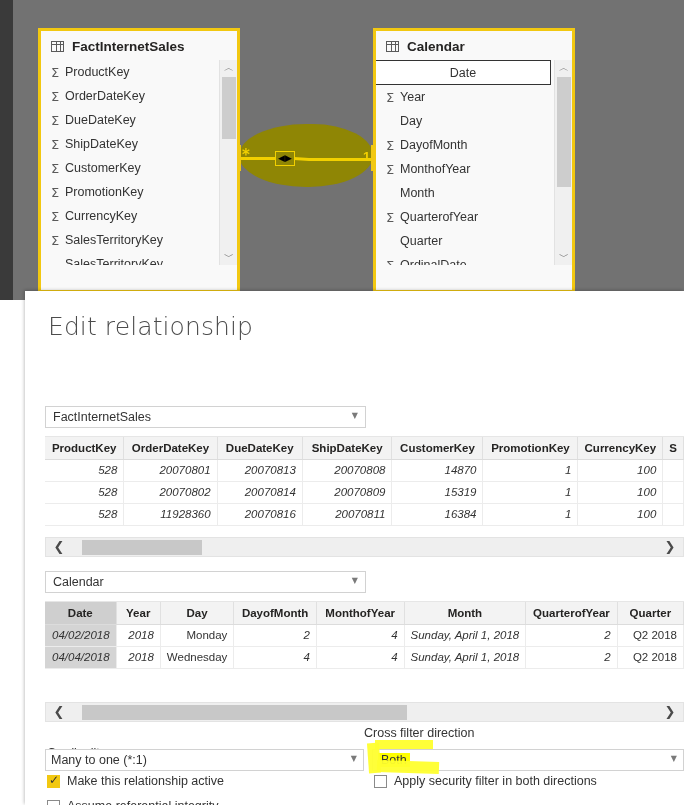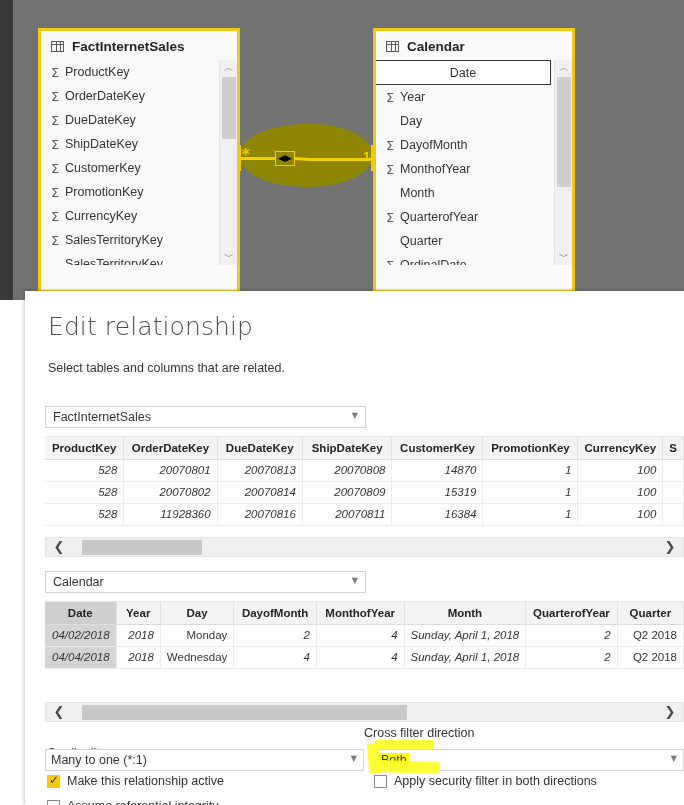--- a/index.html
+++ b/index.html
@@ -489,21 +489,20 @@
         <div class="arrow up">︿</div>
         <div class="thumb" style="top:17px; height:110px;"></div>
         <div class="arrow down">﹀</div>
       </div>
     </div>
   </div>
 
   <div class="dialog">
 
     <div class="dlg-title">Edit relationship</div>
-    <div class="dlg-sub">Select tables and columns that are related.</div>
 
     <div class="tbl-select" id="sel-fact">
       <span class="val">FactInternetSales</span>
       <span class="caret">▼</span>
     </div>
 
     <div class="grid" id="grid-fact">
       <table>
         <colgroup>
           <col style="width:80px">

